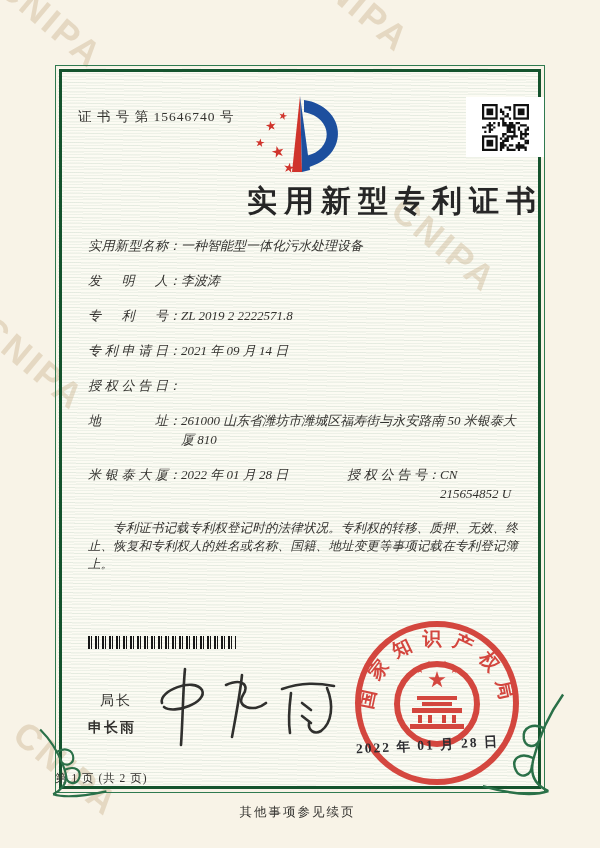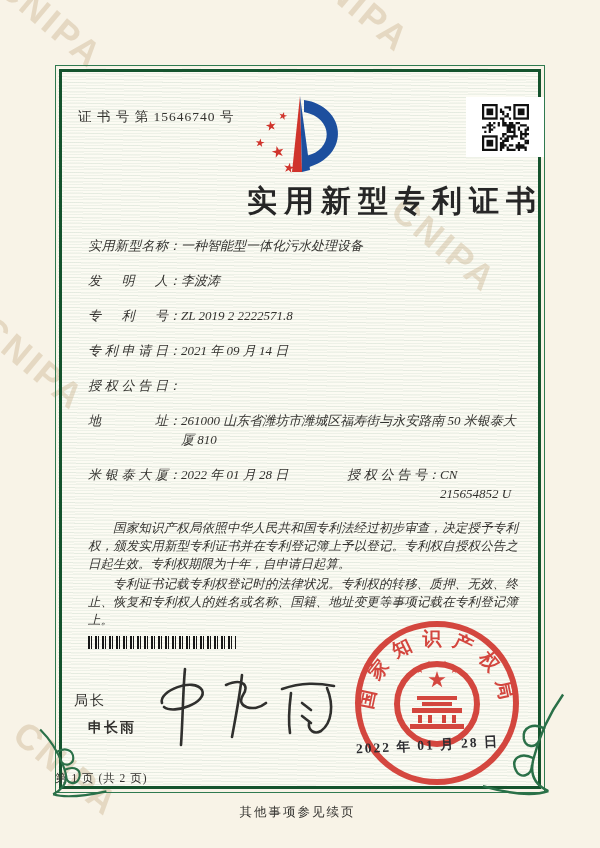--- a/index.html
+++ b/index.html
@@ -41,21 +41,21 @@
   .fvalue.g1{flex:none;width:148px;}
   .flabel.l2{margin-left:18px;}
   .paras{margin-top:12px;}
   .paras p{margin:0 0 2px 0;font-size:12.5px;line-height:18px;text-align:justify;text-indent:2em;}
 
   .barcode{left:88px;top:636px;width:148px;height:13px;z-index:3;
       background-image:repeating-linear-gradient(90deg,
         #161616 0 2px,transparent 2px 3px,#161616 3px 4px,transparent 4px 7px,
         #161616 7px 9px,transparent 9px 10px,#161616 10px 11px,transparent 11px 14px);}
 
-  .director-title{left:74px;top:692px;font-size:14px;letter-spacing:2px;z-index:3;}
+  .director-title{left:100px;top:692px;font-size:14px;letter-spacing:2px;z-index:3;}
   .director-name{left:88px;top:719px;font-size:14px;letter-spacing:2px;z-index:3;font-weight:bold;}
   .sig{left:150px;top:663px;width:200px;height:88px;z-index:3;}
 
   .seal{left:350px;top:616px;width:175px;height:175px;z-index:4;}
   .seal-date{left:356px;top:736px;width:165px;font-size:13.5px;font-weight:bold;
       color:#2c2c30;letter-spacing:2px;transform:rotate(-3deg);z-index:5;}
 
   .page-info{left:55px;top:771px;width:488px;text-align:left;font-size:11.5px;z-index:3;letter-spacing:1px;}
   .footer-note{left:0;top:804px;width:595px;text-align:center;font-size:12.5px;letter-spacing:2px;z-index:3;}
 
@@ -147,21 +147,20 @@
   </div>
   <div class="row">
     <span class="flabel">米银泰大厦</span>
       <span class="fcolon">：</span>
     <span class="fvalue g1">2022 年 01 月 28 日</span>
     <span class="flabel l2">授权公告号</span>
       <span class="fcolon">：</span>
     <span class="fvalue">CN 215654852 U</span>
   </div>
   <div class="paras">
-    <p>国家知识产权局依照中华人民共和国专利法经过初步审查，决定授予专利权，颁发实用新型专利证书并在专利登记簿上予以登记。专利权自授权公告之日起生效。专利权期限为十年，自申请日起算。</p>
     <p>专利证书记载专利权登记时的法律状况。专利权的转移、质押、无效、终止、恢复和专利权人的姓名或名称、国籍、地址变更等事项记载在专利登记簿上。</p>
   </div>
 </div>
 
 <div class="abs barcode"></div>
 
 <div class="abs director-title">局长</div>
 <div class="abs director-name">申长雨</div>
 
 <div class="abs sig">

